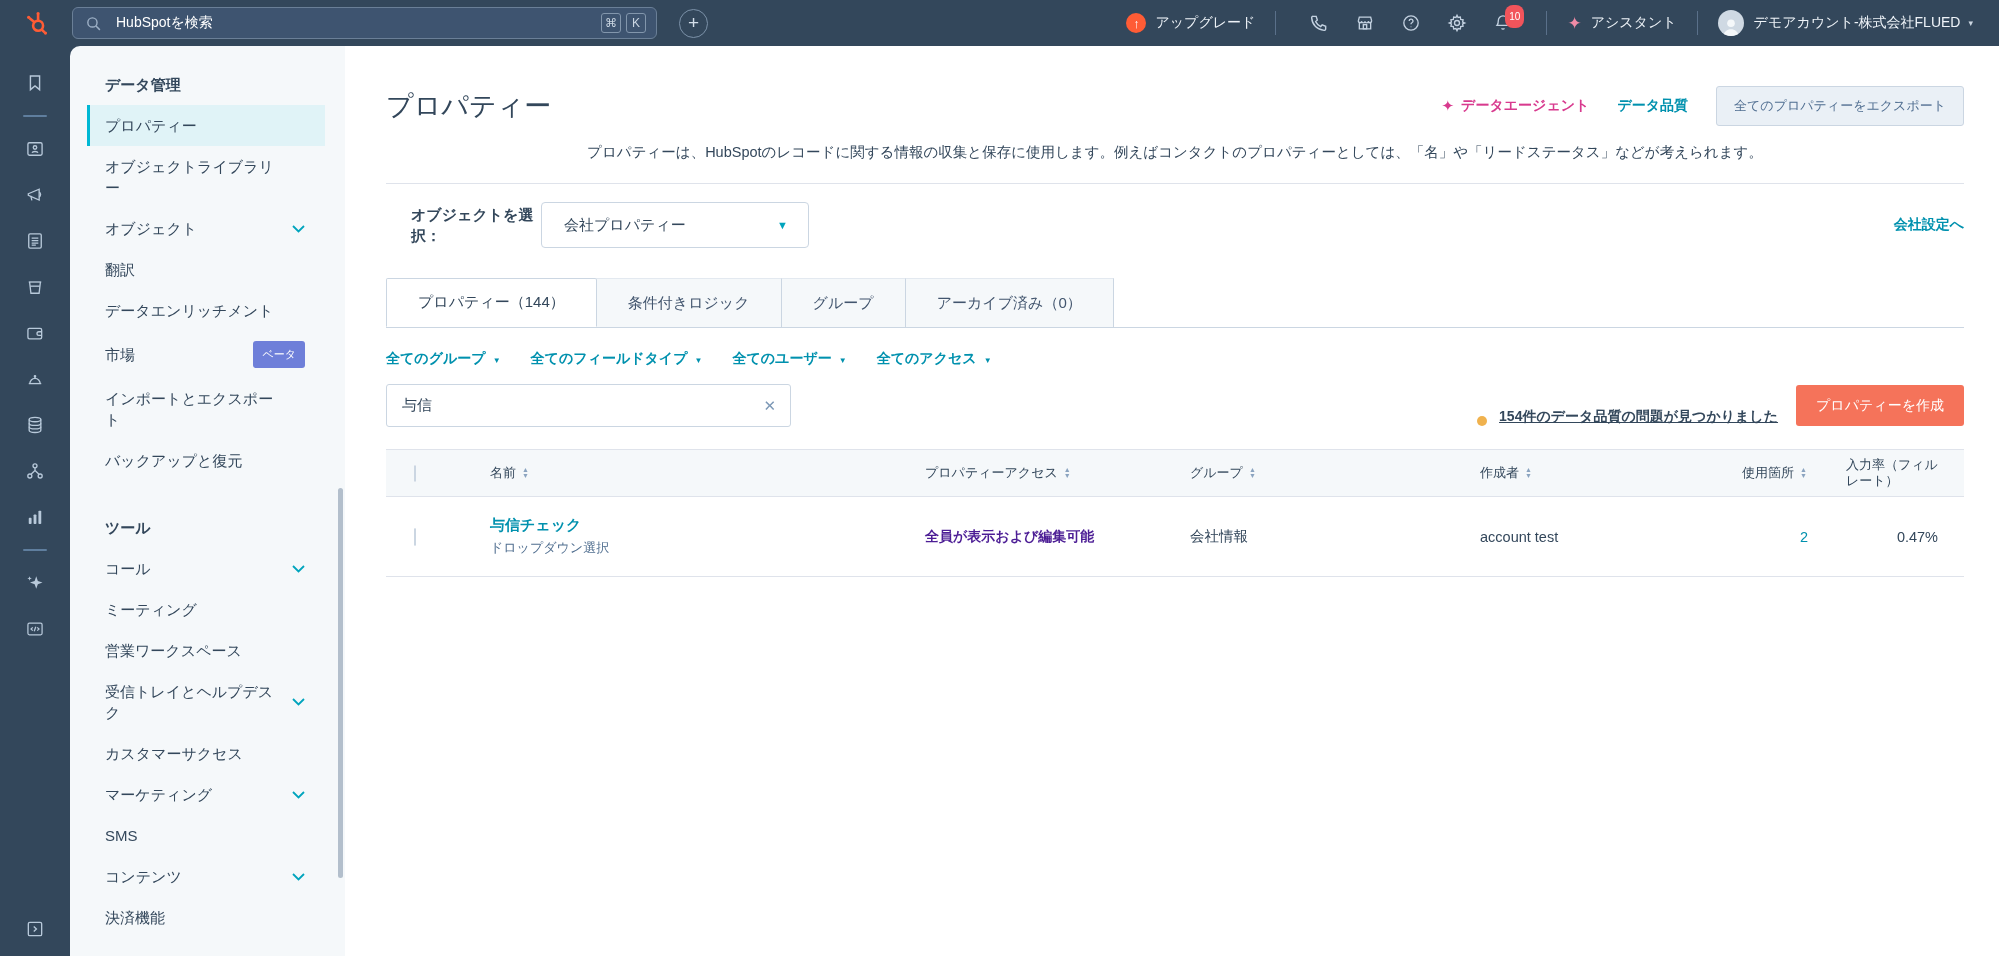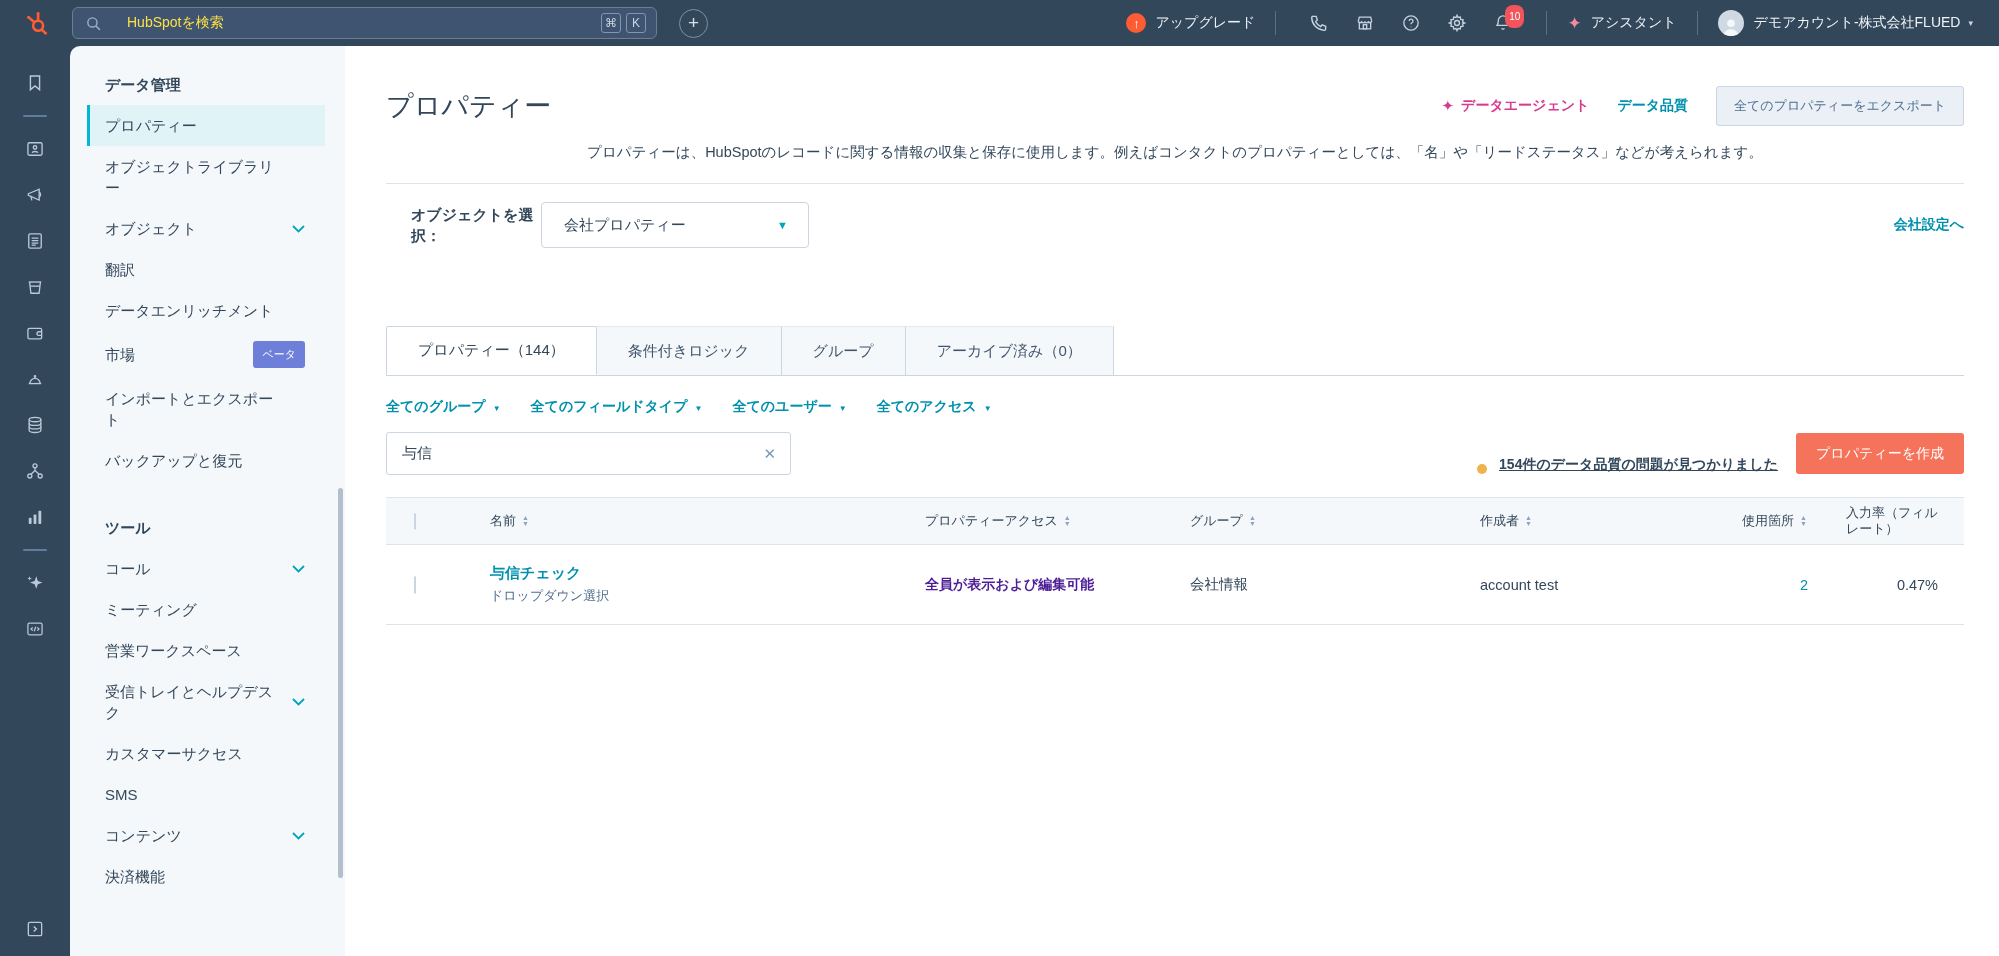--- a/index.html
+++ b/index.html
@@ -4,21 +4,21 @@
 <style>
   * { margin:0; padding:0; box-sizing:border-box; }
   html,body { width:1999px; height:956px; }
   body { font-family:"Liberation Sans","DejaVu Sans",sans-serif; background:#fff; overflow:hidden; }
   .app { position:relative; width:1999px; height:956px; background:#33475b; }
 
   
   .topbar { position:absolute; top:0; left:0; right:0; height:46px; background:#33475b; display:flex; align-items:center; z-index:5; }
   .logo { margin-left:24px; width:26px; height:26px; flex:none; }
   .gsearch { margin-left:22px; width:585px; height:32px; background:#3e5470; border:1px solid #6a7f97; border-radius:6px; display:flex; align-items:center; padding:0 10px 0 12px; }
-  .gsearch .ph { color:#fde047; font-size:14px; margin-left:25px; flex:1; }
+  .gsearch .ph { color:#ffffff; font-size:14px; margin-left:14px; flex:1; }
   .kbd { width:20px; height:20px; border:1px solid #8296ac; border-radius:3px; color:#cbd6e2; font-size:12px; display:flex; align-items:center; justify-content:center; margin-left:5px; }
   .plusbtn { margin-left:22px; width:29px; height:29px; border:1px solid #7c92a9; border-radius:50%; color:#d4dfea; font-size:19px; display:flex; align-items:center; justify-content:center; font-weight:300; }
   .tb-right { margin-left:auto; display:flex; align-items:center; margin-right:26px; }
   .upgrade { display:flex; align-items:center; color:#eef3f8; font-size:14px; }
   .upg-ic { width:20px; height:20px; border-radius:50%; background:#ff5c35; color:#fff; font-size:13px; display:flex; align-items:center; justify-content:center; margin-right:9px; }
   .tb-div { width:1px; height:24px; background:#5a708a; margin:0 20px; }
   .tbicon { width:22px; height:22px; color:#c3d1e0; margin:0 12px; position:relative; display:flex; align-items:center; justify-content:center; }
   .badge { position:absolute; top:-7px; right:-10px; min-width:17px; height:23px; background:#f2545b; border-radius:8px; color:#fff; font-size:10px; display:flex; align-items:center; justify-content:center; padding:0 4px; }
   .assistant { display:flex; align-items:center; color:#eef3f8; font-size:14px; }
   .spark { color:#f08ba6; font-size:17px; margin-right:9px; }
@@ -53,21 +53,21 @@
   .quality-link { color:#0091ae; font-weight:700; font-size:14px; margin-left:28px; }
   .export-btn { margin-left:28px; background:#eaf0f6; border:1px solid #cbd6e2; border-radius:3px; color:#506e91; font-size:13px; padding:10px 17px; }
   .m-desc { margin-top:17px; font-size:14.5px; color:#33475b;text-align:center; }
   .m-divider { margin-top:21px; border-top:1px solid #dfe3eb; }
   .objrow { margin-top:18px; display:flex; align-items:center; }
   .obj-label { width:130px; margin-left:25px; font-size:15px; font-weight:700; color:#33475b; line-height:21px; }
   .obj-select { width:268px; height:46px; background:#fff; border:1px solid #cbd6e2; border-radius:4px; display:flex; align-items:center; padding:0 20px 0 22px; font-size:15px; color:#33475b; }
   .obj-caret { margin-left:auto; color:#00a4bd; font-size:11px; }
   .settings-link { margin-left:auto; color:#0091ae; font-weight:700; font-size:14px; }
   .tabs { margin-top:30px; display:flex; border-bottom:1px solid #cbd6e2; }
-  .tab { height:49px; display:flex; align-items:center; padding:0 31px; font-size:15px; cursor:pointer;margin-top:48px; }
+  .tab { height:49px; display:flex; align-items:center; padding:0 31px; font-size:15px; cursor:pointer; }
   .tab.active { background:#fff; border:1px solid #cbd6e2; border-bottom:1px solid #fff; margin-bottom:-1px; color:#33475b; font-weight:500; border-radius:2px 2px 0 0; }
   .tab.inactive { background:#f5f8fa; border-top:1px solid #e3e9f0; border-right:1px solid #cbd6e2; color:#42556e; }
   .filters { margin-top:22px; display:flex; align-items:center; }
   .filter { color:#0091ae; font-weight:700; font-size:14px; margin-right:30px; display:flex; align-items:center; }
   .f-caret { font-size:8px; margin-left:7px; margin-top:2px; }
   .searchrow { margin-top:16px; display:flex; align-items:center; }
   .psearch { width:405px; height:43px; border:1px solid #cbd6e2; border-radius:3px; display:flex; align-items:center; padding:0 14px 0 15px; font-size:15px; color:#33475b; background:#fff; }
   .clear-x { margin-left:auto; color:#7c98b6; font-size:15px; }
   .sr-right { margin-left:auto; display:flex; align-items:flex-end; }
   .warn-dot { width:10px; height:10px; border-radius:50%; background:#f0b24e; margin-right:12px; }
@@ -326,20 +326,28 @@
       <span class="nav-chev">
         <svg width="13" height="8" viewBox="0 0 13 8" fill="none" stroke="#00a4bd" stroke-width="1.8">
             <polyline points="1,1 6.5,6.5 12,1"></polyline>
           </svg>
       </span>
     </div>
     <div class="nav-item">
       <span class="nav-label">カスタマーサクセス</span>
     </div>
     <div class="nav-item">
+      <span class="nav-label">マーケティング</span>
+      <span class="nav-chev">
+        <svg width="13" height="8" viewBox="0 0 13 8" fill="none" stroke="#00a4bd" stroke-width="1.8">
+            <polyline points="1,1 6.5,6.5 12,1"></polyline>
+          </svg>
+      </span>
+    </div>
+    <div class="nav-item">
       <span class="nav-label">SMS</span>
     </div>
     <div class="nav-item">
       <span class="nav-label">コンテンツ</span>
       <span class="nav-chev">
         <svg width="13" height="8" viewBox="0 0 13 8" fill="none" stroke="#00a4bd" stroke-width="1.8">
             <polyline points="1,1 6.5,6.5 12,1"></polyline>
           </svg>
       </span>
     </div>

